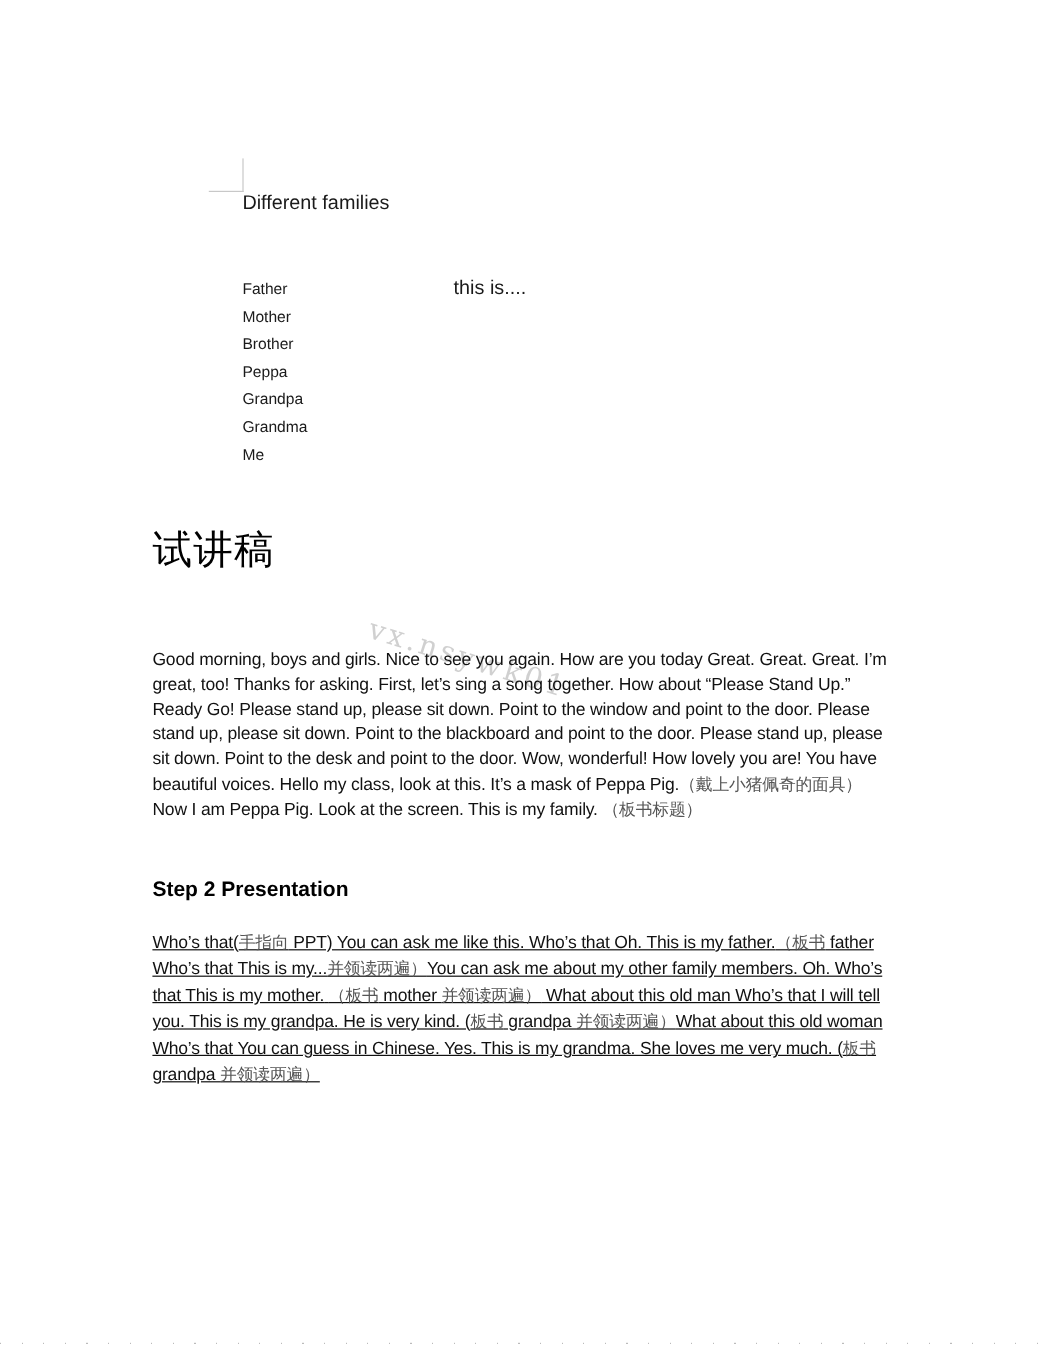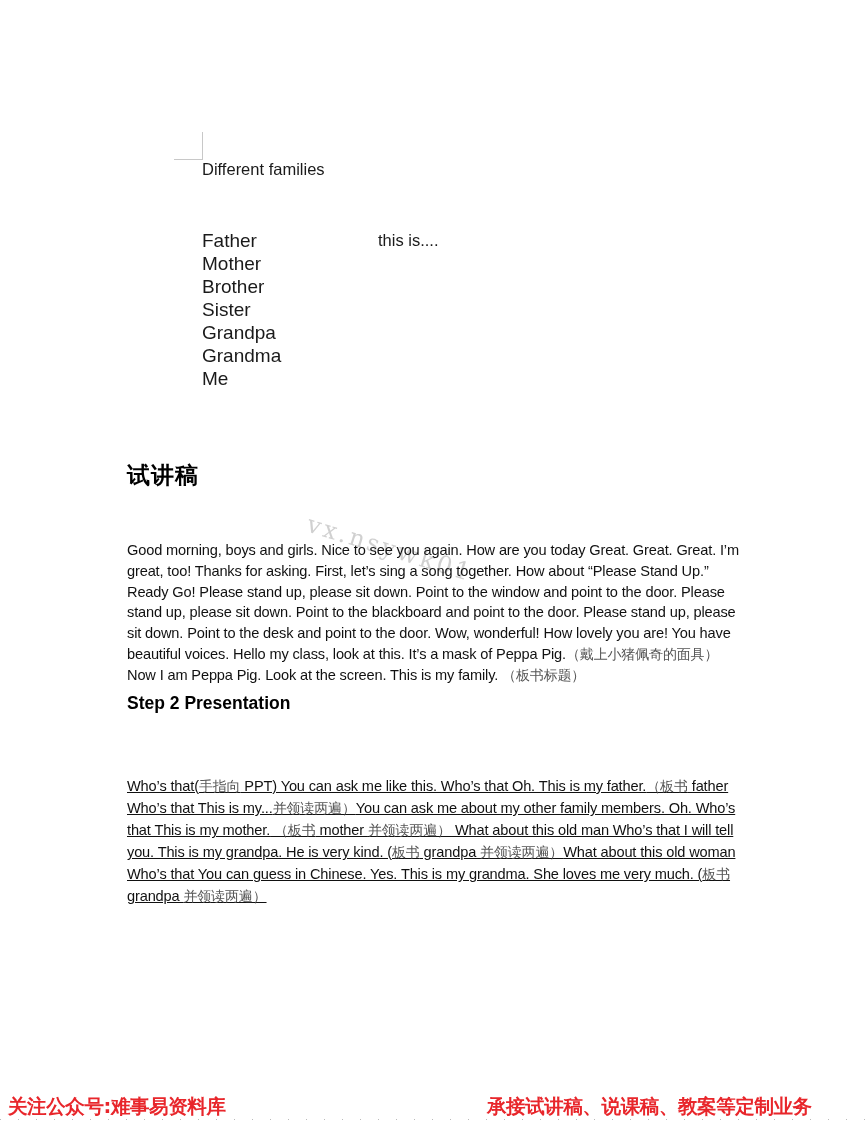--- a/index.html
+++ b/index.html
@@ -10,34 +10,34 @@
   }
   .page { position: absolute; left: 0; top: 0; width: 866px; height: 1122px; }
 
   .corner-mark {
     position: absolute; left: 174px; top: 132px; width: 28px; height: 27px;
     border-right: 1px solid #c8c8c8; border-bottom: 1px solid #c8c8c8;
   }
 
   .doc-title { position: absolute; left: 202px; top: 160px; font-size: 16.5px; color: #1a1a1a; }
 
-  .word-list { position: absolute; left: 202px; top: 229px; font-size: 19px; line-height: 23px; color: #1a1a1a; }
+  .word-list { position: absolute; left: 202px; top: 229px; font-size: 13px; line-height: 23px; color: #1a1a1a; }
   .word-list div { white-space: nowrap; }
   .this-is { position: absolute; left: 378px; top: 229px; font-size: 16.5px; line-height: 23px; color: #1a1a1a; }
 
   .section-title {
-    position: absolute; left: 127px; top: 460px; font-size: 23px; font-weight: bold; color: #000;
+    position: absolute; left: 127px; top: 436px; font-size: 33px; font-weight: normal; color: #000;
     font-family: "DejaVu Sans", sans-serif; letter-spacing: 1px;
   }
 
   .step-heading {
     position: absolute; left: 127px; font-size: 17.5px; font-weight: bold; color: #000;
   }
   #step1-heading { top: 497px; }
-  #step2-heading { top: 693px; }
+  #step2-heading { top: 731px; }
 
   .para {
     position: absolute; left: 127px; width: 612px; font-size: 14.6px; line-height: 20.8px; color: #111;
     letter-spacing: -0.15px;
   }
   .para .cn { color: #555; font-family: "DejaVu Serif", serif; font-size: 14px; }
   #para1 { top: 540px; }
   #para2 { top: 775px; line-height: 22.1px; }
   #para3 { top: 947px; }
 
@@ -67,21 +67,21 @@
 <div class="page">
 
   <div class="corner-mark"></div>
 
   <div class="doc-title">Different families</div>
 
   <div class="word-list">
     <div>Father</div>
     <div>Mother</div>
     <div>Brother</div>
-    <div>Sister</div>
+    <div>Peppa</div>
     <div>Grandpa</div>
     <div>Grandma</div>
     <div>Me</div>
   </div>
   <div class="this-is">this is....</div>
 
   <div class="section-title">试讲稿</div>
 
 
   <div class="watermark">vx.nsywk01</div>
@@ -91,18 +91,16 @@
   </p>
 
   <div class="step-heading" id="step2-heading">Step 2 Presentation</div>
 
   <p class="para" id="para2" style="margin:0;text-decoration:underline;">
     <span>Who’s that(</span><span class="cn">手指向</span><span> PPT) You can ask me like this. Who’s that Oh. This is my father.</span><span class="cn">（板书</span><span> father Who’s that This is my...</span><span class="cn">并领读两遍）</span><span>You can ask me about my other family members. Oh. Who’s that This is my mother.</span> <span class="cn">（板书</span><span> mother </span><span class="cn">并领读两遍）</span><span> What about this old man Who’s that I will tell you. This is my grandpa. He is very kind. (</span><span class="cn">板书</span><span> grandpa </span><span class="cn">并领读两遍）</span><span>What about this old woman Who’s that You can guess in Chinese. Yes. This is my grandma. She loves me very much. (</span><span class="cn">板书</span><span> grandpa </span><span class="cn">并领读两遍）</span>
   </p>
 
 
   <div class="footer-banner">
-    <span id="footer-part1">关注公众号:难事易资料库</span>
-    <span id="footer-part3">承接试讲稿、说课稿、教案等定制业务</span>
   </div>
   <div class="footer-rule"></div>
 
 </div>
 
 </body></html>

